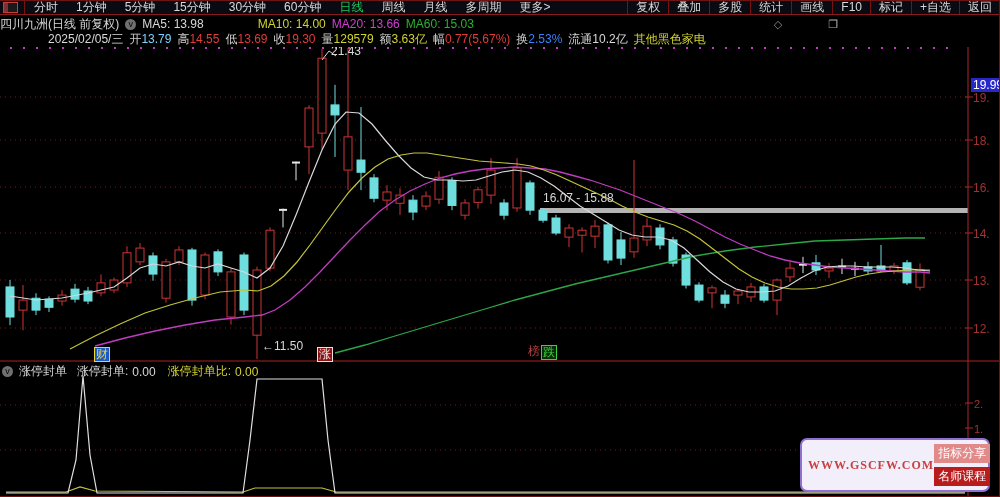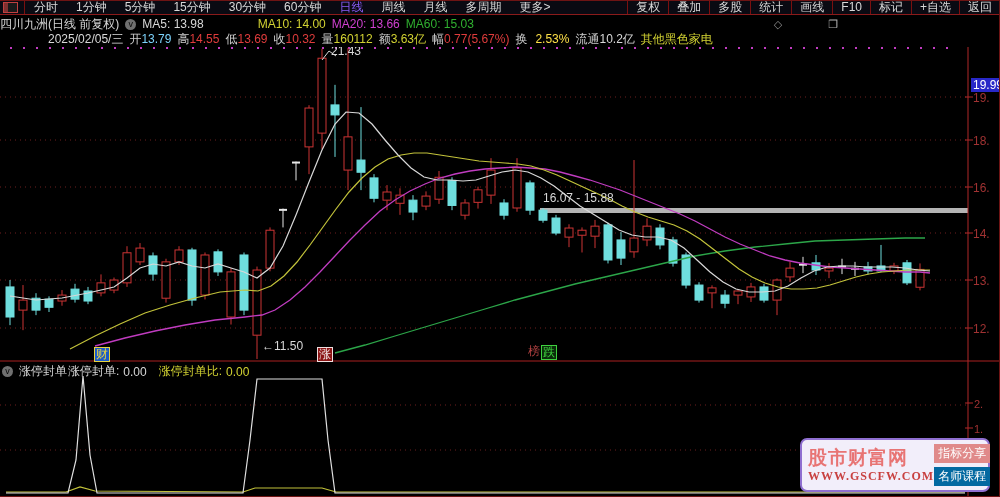--- a/index.html
+++ b/index.html
@@ -7,21 +7,21 @@
        font-family:"Liberation Sans","DejaVu Sans",sans-serif;}
   .abs{position:absolute;}
   
   #menubar{left:0;top:0;width:1000px;height:15px;background:#0a0a12;
     border-top:1px solid #6e1414;border-bottom:1px solid #8b1b1b;
     display:flex;align-items:center;font-size:12px;color:#d8d8d8;z-index:30;box-sizing:border-box;}
   #menubar .winicon{width:13px;height:9px;border:1px solid #c04040;margin:0 6px 0 3px;
     display:inline-block;background:linear-gradient(90deg,#803030 30%,#1a1a1a 30%);}
   #menubar .sep{width:1px;height:13px;background:#7a1010;}
   .menu-item{padding:0 9px;white-space:nowrap;cursor:default;line-height:13px;}
-  .menu-item.active{color:#8b5cf6;}
+  .menu-item.active{color:#22c55e;}
   #menu-right{margin-left:auto;display:flex;align-items:center;height:100%;text-align:right;}
   .tool-btn{padding:0 8px;white-space:nowrap;line-height:13px;}
   
   #infobar1{left:0;top:16px;width:868px;height:16px;background:#000;display:flex;
     align-items:center;font-size:12px;color:#d8d8d8;z-index:30;}
   #infobar2{left:0;top:32px;width:955px;height:15px;background:#000;display:flex;
     align-items:center;font-size:12px;color:#d8d8d8;z-index:30;padding-left:48px;}
   .circle-ico{width:11px;height:11px;border-radius:50%;background:#707070;color:#0a0a0a;
     font-size:9px;line-height:11px;text-align:center;margin:0 6px;flex:0 0 auto;}
   .kv{white-space:nowrap;margin-right:6px;}
@@ -45,21 +45,21 @@
   #watermark{left:800px;top:438px;width:190px;height:54px;background:#f2eefa;
     border:2px solid #8f6fd0;border-radius:7px;z-index:40;display:flex;
     align-items:center;padding:2px 6px;box-sizing:border-box;}
   #wm-left{flex:1;}
   #wm-title{color:#e87474;font-size:19px;font-weight:bold;letter-spacing:1px;line-height:22px;}
   #wm-url{color:#c84040;font-size:12px;font-weight:bold;
     font-family:"Liberation Serif","DejaVu Serif",serif;letter-spacing:1px;}
   #wm-right{display:flex;flex-direction:column;gap:4px;}
   .wm-badge{font-size:12px;color:#fdfdfd;padding:1px 4px;white-space:nowrap;}
   #wm-badge1{background:#e08a8a;}
-  #wm-badge2{background:#0369a1;}
+  #wm-badge2{background:#b91c1c;}
   
   #border-right{left:999px;top:0;width:1px;height:497px;background:#6e1414;z-index:50;}
   #border-bottom{left:0;top:496px;width:1000px;height:1px;background:#6e1414;z-index:50;}
 </style>
 </head>
 <body>
 
 <svg id="chart" class="abs" width="1000" height="497">
     <polyline points="0,97 968,97" fill="none" stroke="#6e1e1e" stroke-width="1" stroke-dasharray="1,4"></polyline>
     <polyline points="0,140 968,140" fill="none" stroke="#6e1e1e" stroke-width="1" stroke-dasharray="1,4"></polyline>
@@ -289,25 +289,25 @@
   <span style="margin-left:auto;margin-right:46px;color:#909090;font-size:11px;">◇</span>
   <span style="margin-right:30px;color:#b0b0b0;font-size:11px;">❐</span>
 </div>
 
 <div id="infobar2" class="abs">
   <span class="kv">2025/02/05/三</span>
   <span id="detail-fields" style="display:flex;">
       <span class="kv"><span class="k">开</span><span style="color: #7dd3fc;">13.79</span></span>
       <span class="kv"><span class="k">高</span><span style="color: rgb(224, 60, 60);">14.55</span></span>
       <span class="kv"><span class="k">低</span><span style="color: rgb(224, 60, 60);">13.69</span></span>
-      <span class="kv"><span class="k">收</span><span style="color: rgb(224, 60, 60);">10.32</span></span>
-      <span class="kv"><span class="k">量</span><span style="color: rgb(210, 210, 50);">160112</span></span>
+      <span class="kv"><span class="k">收</span><span style="color: rgb(224, 60, 60);">19.30</span></span>
+      <span class="kv"><span class="k">量</span><span style="color: rgb(210, 210, 50);">129579</span></span>
       <span class="kv"><span class="k">额</span><span style="color: rgb(210, 210, 50);">3.63亿</span></span>
       <span class="kv"><span class="k">幅</span><span style="color: rgb(224, 60, 60);">0.77(5.67%)</span></span>
-      <span class="kv"><span class="k">换</span><span style="color: #fde047; margin-left: 8px;">2.53%</span></span>
+      <span class="kv"><span class="k">换</span><span style="color: #3b82f6;">2.53%</span></span>
       <span class="kv"><span class="k">流通</span><span style="color: rgb(216, 216, 216);">10.2亿</span></span>
       <span class="kv"><span class="k"></span><span style="color: rgb(210, 210, 50);">其他黑色家电</span></span>
     </span>
 </div>
 
 <div id="axis-max" class="abs">19.99</div>
 <div id="axis-labels">
     <div class="axis-label abs" style="top: 91px;">19.</div>
     <div class="axis-label abs" style="top: 134px;">18.</div>
     <div class="axis-label abs" style="top: 181px;">16.</div>
@@ -325,30 +325,29 @@
 <div class="anno abs" style="left:543px;top:191px;">16.07 - 15.88</div>
 <div id="markers">
     <div class="mk abs" style="left: 94px; top: 347px; color: rgb(232, 212, 64); background: rgb(26, 90, 200); border: 1px solid rgb(232, 212, 64);">财</div>
     <div class="mk abs" style="left: 317px; top: 347px; color: rgb(240, 224, 224); background: rgb(139, 21, 21); border: 1px solid rgb(240, 224, 224);">涨</div>
     <div class="mk abs" style="left: 527px; top: 345px; color: rgb(176, 64, 64);">榜</div>
     <div class="mk abs" style="left: 541px; top: 345px; color: rgb(63, 208, 63); background: rgb(10, 42, 10); border: 1px solid rgb(63, 208, 63);">跌</div>
   </div>
 
 <div id="subheader" class="abs">
   <span class="circle-ico" style="margin-left:2px;">v</span>
-  <span style="color:#d8d8d8;margin-right:1px;">涨停封单</span>
+  <span style="color:#d8d8d8;margin-right:10px;">涨停封单</span>
   <span style="color:#d8d8d8;margin-right:4px;">涨停封单:</span>
   <span style="color:#d8d8d8;margin-right:12px;">0.00</span>
   <span style="color:#d2d232;margin-right:4px;">涨停封单比:</span>
   <span style="color:#d2d232;">0.00</span>
 </div>
 
 <div id="watermark" class="abs">
   <div id="wm-left">
-    <div id="wm-title">股市财富网</div>
     <div id="wm-url">WWW.GSCFW.COM</div>
   </div>
   <div id="wm-right">
     <span class="wm-badge" id="wm-badge1">指标分享</span>
     <span class="wm-badge" id="wm-badge2">名师课程</span>
   </div>
 </div>
 
 <div id="border-right" class="abs"></div>
 <div id="border-bottom" class="abs"></div>

